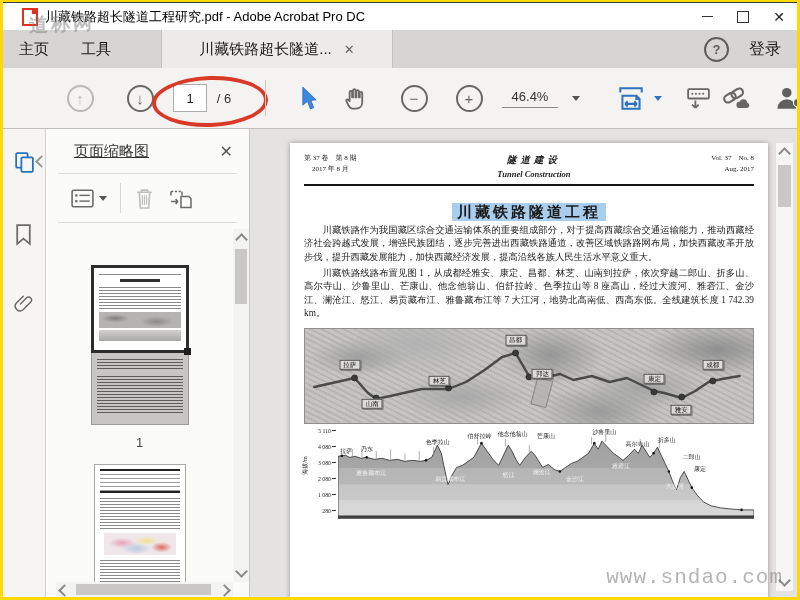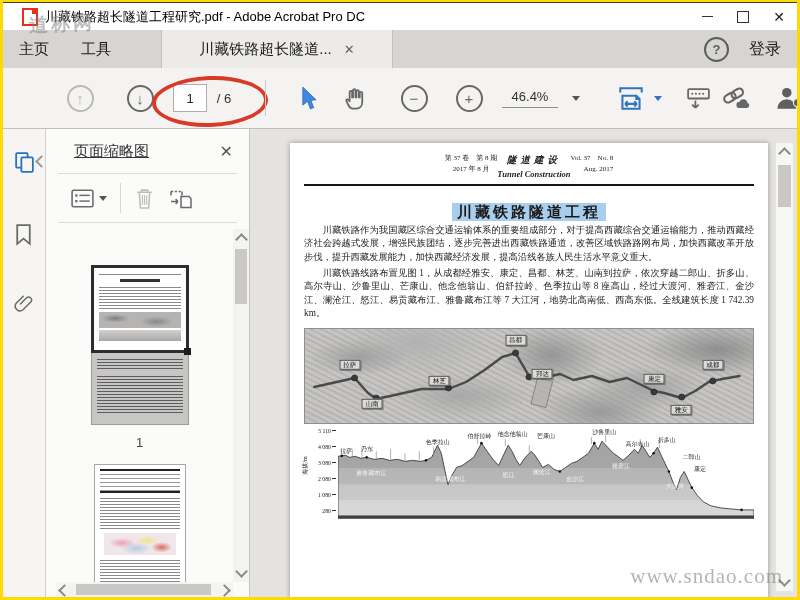--- a/index.html
+++ b/index.html
@@ -93,21 +93,21 @@
 
   
   .docarea{flex:1;position:relative;background:#e4e3e1;overflow:hidden;}
   .dv-scroll{position:absolute;right:4px;top:14px;bottom:6px;width:17px;background:#f6f6f4;}
   .dv-thumb{position:absolute;left:2px;right:2px;top:22px;height:42px;background:#c9c8c6;}
   .dv-scroll .chev{position:absolute;left:4px;}
 
   .page{position:absolute;left:40px;top:14px;width:478px;height:640px;background:#fff;
         box-shadow:0 0 5px rgba(0,0,0,.35);padding:10px 14px;box-sizing:border-box;
         font-family:"Liberation Serif",serif;color:#1a1a1a;}
-  .jheader{display:flex;justify-content:center;font-size:7px;line-height:1.55;color:#222;}
+  .jheader{display:flex;justify-content:space-between;font-size:7px;line-height:1.55;color:#222;}
   .jh-c{text-align:center;} .jh-r{text-align:right;}
   .jcn{font-size:9.5px;font-weight:bold;font-style:italic;letter-spacing:4px;}
   .jen{font-size:8.5px;font-style:italic;font-weight:bold;}
   .jrule{border-top:2px solid #151515;margin-top:3px;}
   .ptitle{text-align:center;margin-top:17px;}
   .ptitle span{background:#a9cdec;font-size:15px;font-weight:bold;letter-spacing:3px;padding:1px 5px;}
   .h1{font-family:"Liberation Sans",sans-serif;font-size:10px;font-weight:bold;margin-top:12px;color:#111;}
   .h1.tight{margin-top:3px;}
   .para{font-size:9.3px;line-height:1.46;text-align:justify;text-indent:2em;margin-top:2px;}
 
@@ -131,21 +131,21 @@
          justify-content:space-between;align-items:flex-end;font-size:5.8px;color:#222;}
   .tick::after{content:"";display:inline-block;width:4px;height:1px;background:#333;margin-left:1px;vertical-align:2px;}
   .plot{position:absolute;left:34px;right:0;top:0;bottom:0;}
   .plot svg{position:absolute;inset:0;width:100%;height:100%;}
   .flabel{position:absolute;font-size:6px;color:#222;transform:translateX(-50%);white-space:nowrap;}
   .flabel.river{color:#f4f4f4;}
 
   .wm-topleft{position:absolute;left:26px;top:8px;font-size:19px;font-weight:bold;letter-spacing:3px;
               color:rgba(125,125,125,.5);transform:rotate(-3deg);z-index:50;font-family:"Liberation Serif",serif;}
   .wm-bottom{position:absolute;right:14px;bottom:8px;font-size:21px;color:rgba(130,130,130,.6);
-             font-family:Liberation Serif, serif;letter-spacing:1px;z-index:40;margin-top:32px;}
+             font-family:Liberation Mono, monospace;letter-spacing:1px;z-index:40;margin-top:32px;}
   .icon-svg{display:block;}
 </style>
 </head>
 <body>
 
 <div class="screen">
   <div class="window">
 
     <div class="titlebar">
       <span class="app-icon"></span>

